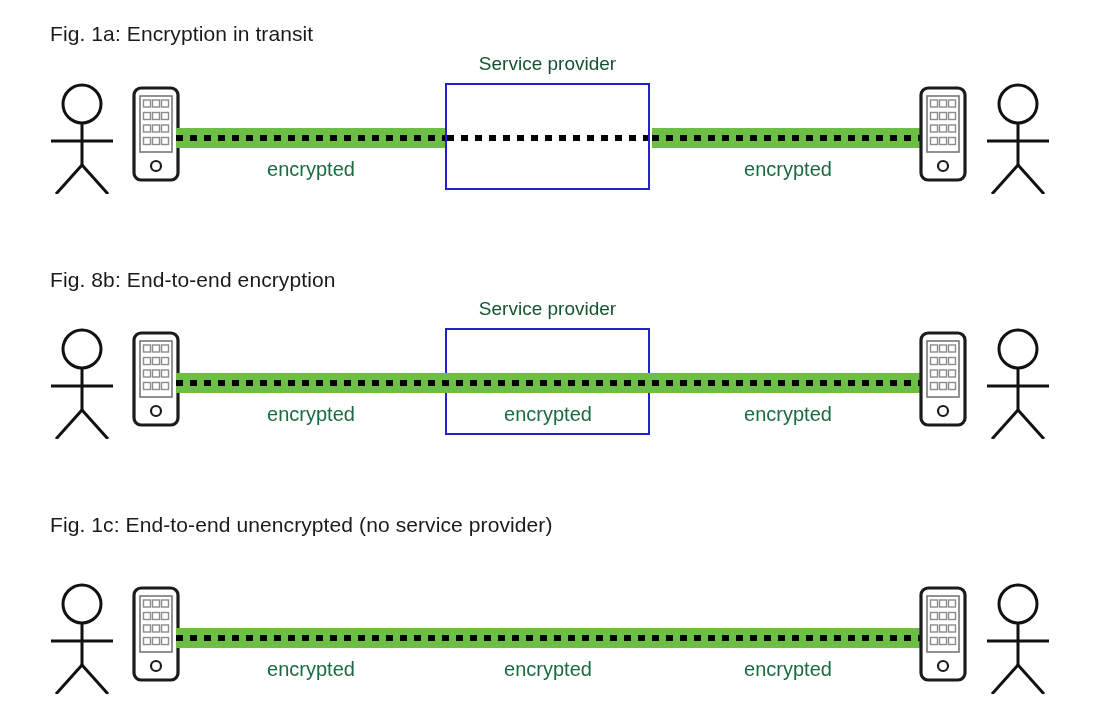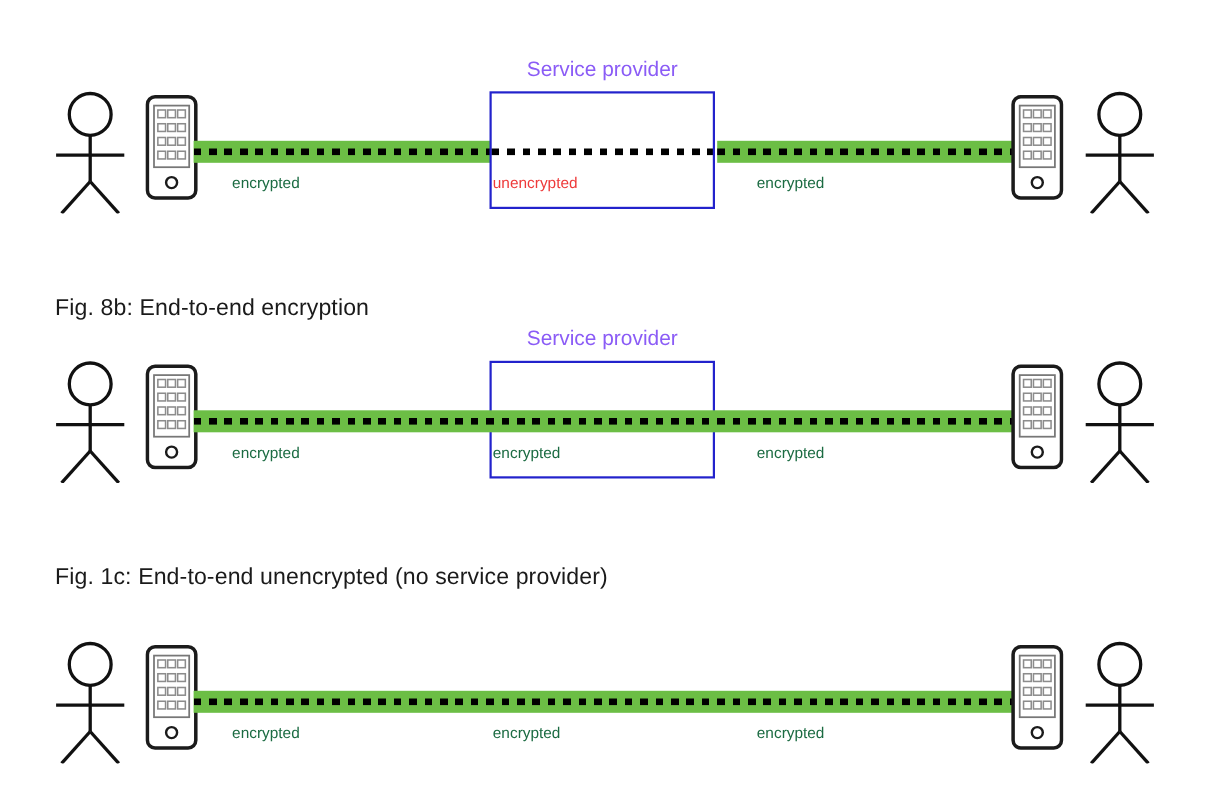--- a/index.html
+++ b/index.html
@@ -107,49 +107,51 @@
     background: transparent;
     box-sizing: border-box;
   }
   .sp-label {
     position: absolute;
     left: 445px;
     top: -7px;
     width: 205px;
     text-align: center;
     font-size: 19px;
-    color: #8b5cf6;
+    color: #14532d;
     white-space: nowrap;
   }
 
   
   .seg-label {
     position: absolute;
     top: 98px;
     width: 200px;
-    font-size: 14px;
+    text-align: center;
+    font-size: 20px;
     white-space: nowrap;
   }
   .seg-green { color: #1b6b42; }
   .seg-red   { color: #ee3a3a; }
 
   .seg-pos-1 { left: 211px; }
   .seg-pos-2 { left: 448px; }
   .seg-pos-3 { left: 688px; }
 
   
   .seg-c-1 { left: 211px; }
   .seg-c-2 { left: 448px; }
   .seg-c-3 { left: 688px; }
 </style>
 </head>
 <body>
 
 <div id="canvas">
 
+  <div class="fig-caption" id="caption-a">Fig. 1a: Encryption in transit</div>
 
   <div class="figure-row" id="figure-a">
 
     <svg class="stick-figure stick-left" viewBox="0 0 76 112">
       <circle cx="38" cy="22" r="19" fill="none" stroke="#111" stroke-width="3"></circle>
       <line x1="38" y1="41" x2="38" y2="83" stroke="#111" stroke-width="3"></line>
       <line x1="7" y1="59" x2="69" y2="59" stroke="#111" stroke-width="3"></line>
       <line x1="38" y1="83" x2="12" y2="112" stroke="#111" stroke-width="3"></line>
       <line x1="38" y1="83" x2="64" y2="112" stroke="#111" stroke-width="3"></line>
     </svg>
@@ -177,21 +179,20 @@
     <div class="band band-a-left"></div>
     <div class="band band-a-right"></div>
     <div class="band-dots dots-a-left"></div>
     <div class="band-dots dots-a-mid"></div>
     <div class="band-dots dots-a-right"></div>
 
     <div class="sp-label">Service provider</div>
     <div class="sp-box"></div>
 
     <div class="seg-label seg-green seg-pos-1">encrypted</div>
-    <div class="seg-label seg-red seg-pos-2">unencrypted</div>
     <div class="seg-label seg-green seg-pos-3">encrypted</div>
 
     <svg class="phone phone-right" viewBox="0 0 48 96">
       <rect x="2" y="2" width="44" height="92" rx="7" ry="7" fill="#fff" stroke="#1b1b1b" stroke-width="3.2"></rect>
       <rect x="8" y="10" width="32" height="56" fill="#fff" stroke="#777" stroke-width="1.6"></rect>
       <g fill="none" stroke="#8c8c8c" stroke-width="1.4">
         <rect x="11.5" y="14" width="7" height="7"></rect>
         <rect x="20.5" y="14" width="7" height="7"></rect>
         <rect x="29.5" y="14" width="7" height="7"></rect>
         <rect x="11.5" y="26.5" width="7" height="7"></rect>

